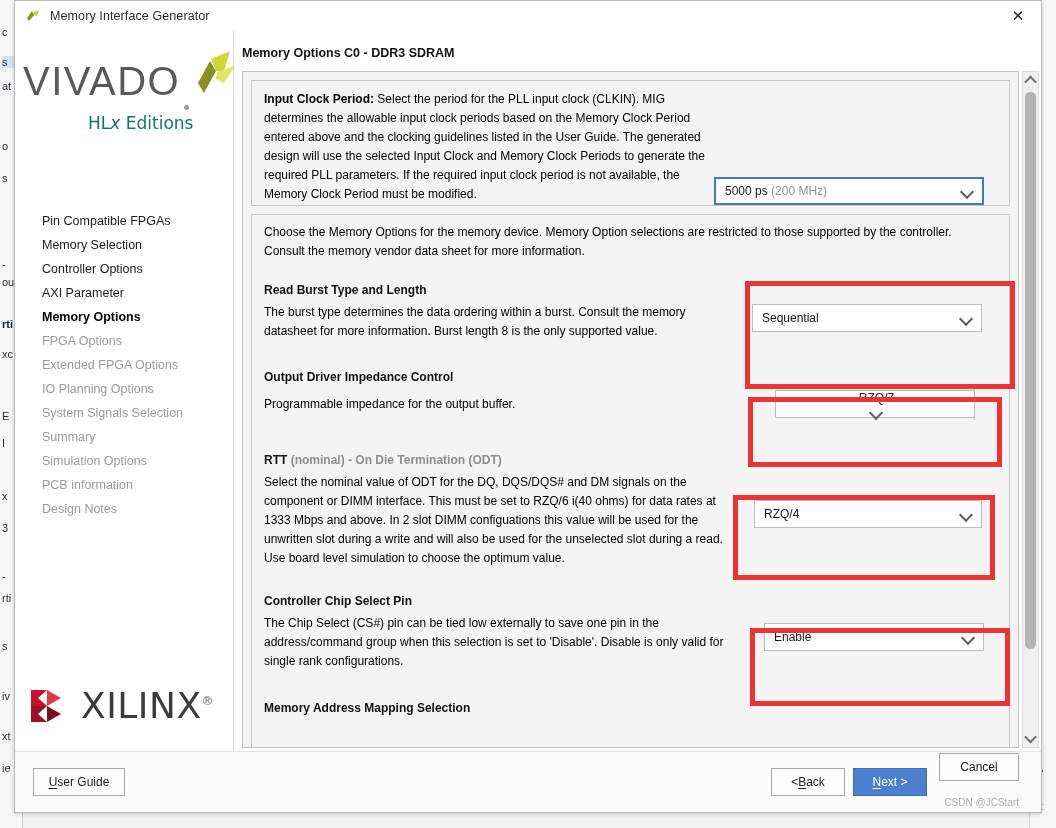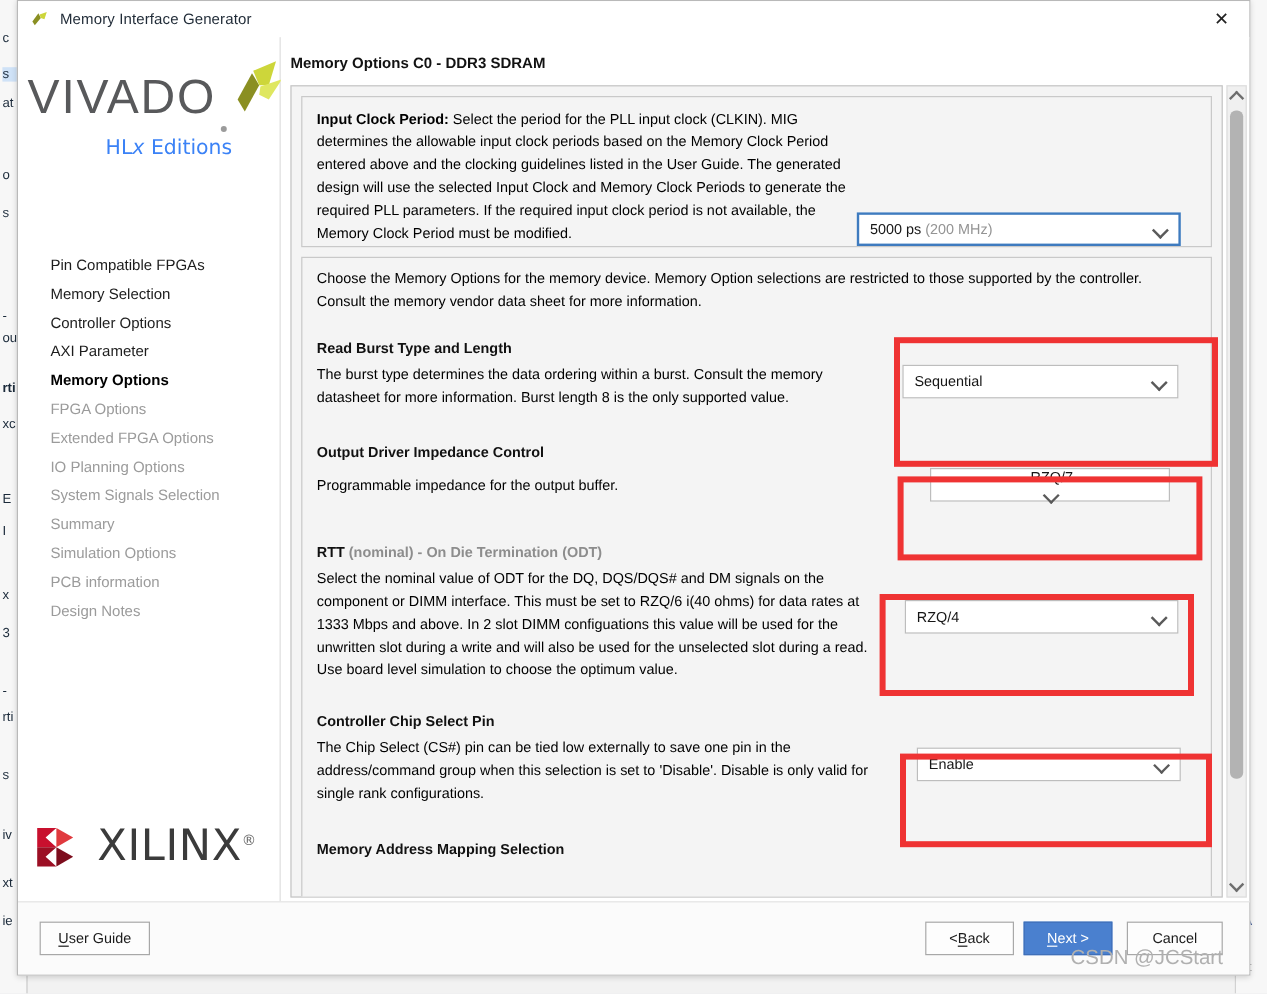--- a/index.html
+++ b/index.html
@@ -96,21 +96,21 @@
     position: absolute; left: 8px; top: 18px;
     font-size: 40px; letter-spacing: 1.5px; color: #58595b;
     font-family: Liberation Sans, sans-serif; font-weight: 300;
   }
   .vivado-dot {
     position: absolute; left: 169px; top: 64px;
     width: 5px; height: 5px; background: #9b9b9b; border-radius: 50%;
   }
   .vivado-sub {
     position: absolute; left: 73px; top: 72px;
-    font-size: 17px; color: #3b82f6;
+    font-size: 17px; color: #0f766e;
     font-family: "DejaVu Sans", sans-serif;
   }
   .vivado-sub i { font-style: italic; }
 
   .navlist {
     position: absolute; left: 27px; top: 178px; width: 190px;
   }
   .navitem {
     font-size: 12.5px; line-height: 24px; color: #1d1d1d;
     white-space: nowrap;
@@ -237,25 +237,25 @@
     box-sizing: border-box;
     cursor: default;
   }
   .btn.primary {
     background: #4a80cf; border: 1px solid #3f6fb8; color: #ffffff;
   }
   .btn u { text-underline-offset: 2px; }
   .btn-userguide { left: 18px; top: 16px; width: 92px; }
   .btn-back      { right: 196px; top: 16px; width: 74px; }
   .btn-next      { right: 114px; top: 16px; width: 74px; }
-  .btn-cancel    { right: 22px;  top: 16px; width: 80px; }
+  .btn-cancel    { right: 22px;  top: 1px; width: 80px; }
 
   .watermark {
     position: absolute; right: 22px; bottom: 4px;
-    font-size: 17px; color: #b0b0b0;
+    font-size: 10px; color: #b0b0b0;
   }
 
   
   .anno {
     position: absolute;
     border: 5px solid #ef3333;
     box-sizing: border-box;
     pointer-events: none;
   }
 </style>

